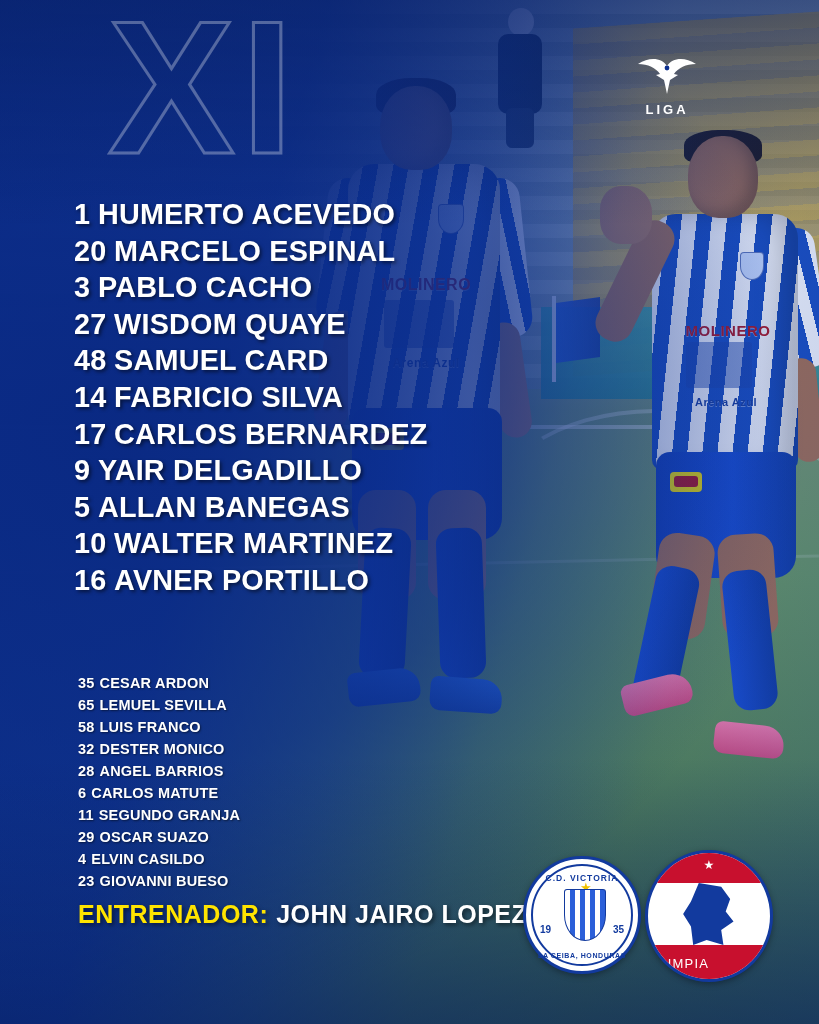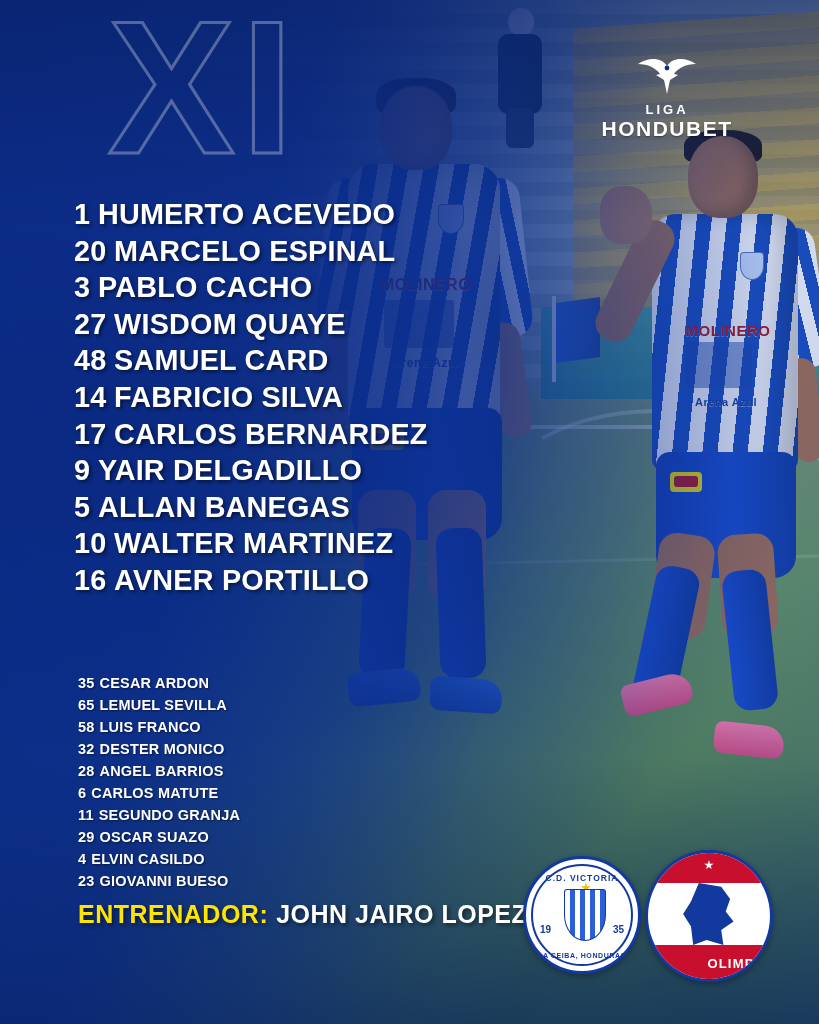--- a/index.html
+++ b/index.html
@@ -384,22 +384,22 @@
   }
   .crest-olimpia .band2 {
     position:absolute; left:0; right:0; bottom:0; height:34px; background:#c8102e;
   }
   .crest-olimpia .lion {
     position:absolute; left:34px; top:30px; width:56px; height:62px;
     background: #123a9e;
     clip-path: polygon(30% 0%, 70% 6%, 86% 26%, 78% 46%, 92% 62%, 70% 76%, 74% 100%, 44% 92%, 20% 100%, 16% 70%, 2% 50%, 16% 30%);
   }
   .crest-olimpia .name {
-    position:absolute; left:0; right:0; bottom:8px; text-align:right;
-    font-size:13px; font-weight:bold; color:#ffffff; letter-spacing:1.2px;
+    position:absolute; left:0; right:0; bottom:8px; text-align:left;
+    font-size:13px; font-weight:normal; color:#ffffff; letter-spacing:1.2px;
   }
   .crest-olimpia .fund {
     position:absolute; left:0; right:0; top:92px; text-align:center;
     font-size:6.5px; font-weight:bold; color:#c8102e; letter-spacing:.8px;
   }
   .crest-olimpia .star {
     position:absolute; left:50%; top:6px; transform:translateX(-50%);
     color:#ffffff; font-size:12px; line-height:1;
   }
 </style>
@@ -475,21 +475,20 @@
   <div class="xi">XI</div>
 
   <div class="liga">
     <span class="bird">
       <svg width="66" height="44" viewBox="0 0 66 44" aria-hidden="true">
         <path d="M4 12 C16 4 28 6 33 14 C38 6 50 4 62 12 C52 12 44 16 40 22 L44 23 L36 28 L33 42 L30 28 L22 23 L26 22 C22 16 14 12 4 12 Z" fill="#ffffff"></path>
         <circle cx="33" cy="16" r="2.4" fill="#0b2f8f"></circle>
       </svg>
     </span>
     <span class="t1">LIGA</span>
-    <span class="t2">HONDUBET</span>
   </div>
 
   <div class="starters">
     <div class="starter">
       <span class="num">1</span><span>HUMERTO ACEVEDO</span>
     </div>
     <div class="starter">
       <span class="num">20</span><span>MARCELO ESPINAL</span>
     </div>
     <div class="starter">

